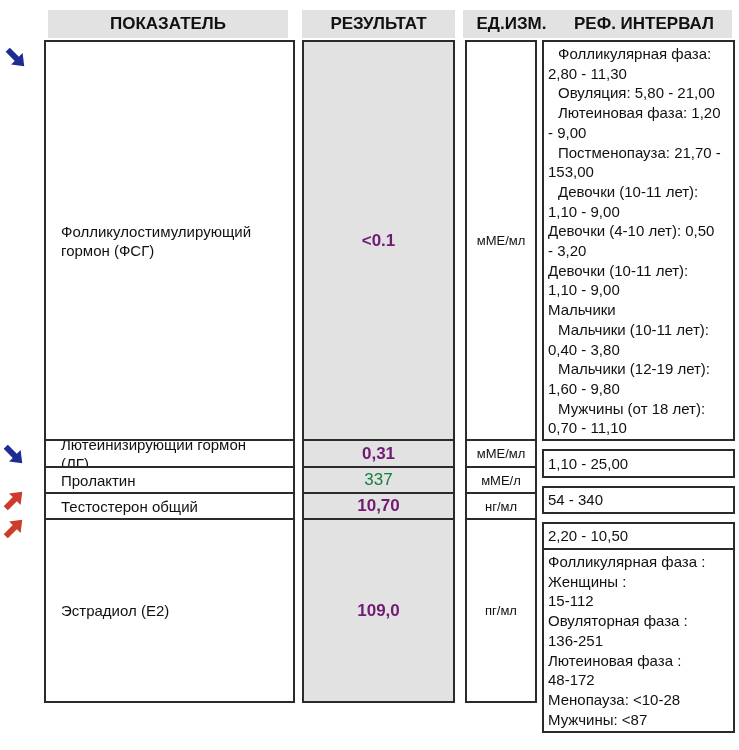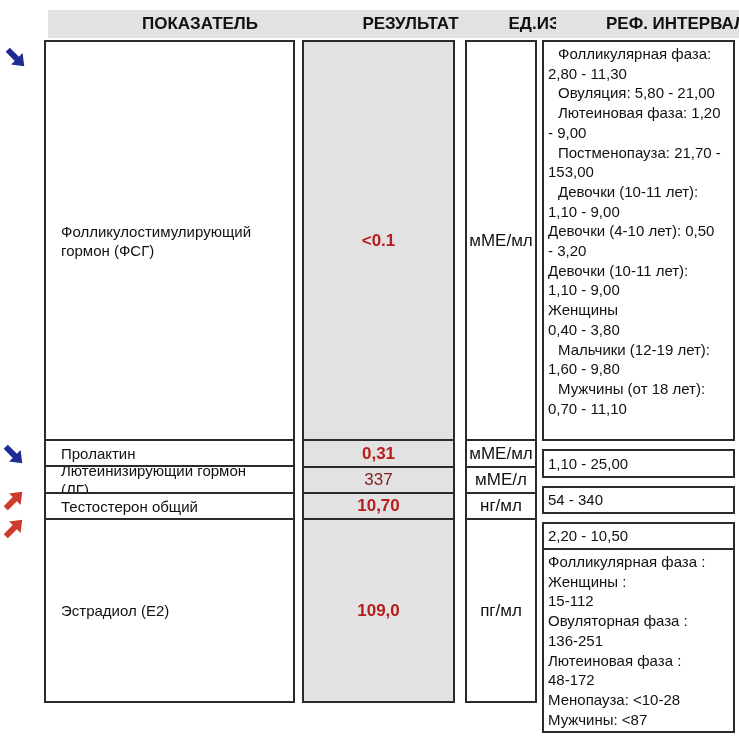--- a/index.html
+++ b/index.html
@@ -5,21 +5,21 @@
   html,body{margin:0;padding:0;}
   body{
     width:739px;height:750px;background:#ffffff;position:relative;
     font-family:"Liberation Sans", sans-serif;color:#111;
     overflow:hidden;
   }
   
   .hdr{
     position:absolute;top:10px;height:28px;background:#e2e2e2;
     display:flex;align-items:center;justify-content:center;
-    font-weight:bold;font-size:17px;white-space:nowrap;padding-left:32px;
+    font-weight:bold;font-size:17px;white-space:nowrap;
   }
   .hdr1{left:48px;width:240px}
   .hdr2{left:302px;width:153px}
   .hdr3{left:463px;width:97px}
   .hdr4{left:556px;width:176px}
 
   
   .col{position:absolute;top:40px;}
   .col-indicator{left:44px;width:251px}
   .col-result{left:302px;width:153px}
@@ -32,23 +32,23 @@
   }
   .cell + .cell{margin-top:-2px;}
   .h0{height:401px}
   .h1{height:29px}
   .h2{height:28px}
   .h3{height:28px}
   .h4{height:185px}
 
   .c-ind{align-items:center;padding:2px 15px;font-size:15px;line-height:19px;}
   .c-res{align-items:center;justify-content:center;background:#e2e2e2;font-size:17px;}
-  .c-res.abnormal{color:#b91c1c;font-weight:bold;}
-  .c-res.normal{color:#7f1d1d;font-weight:normal;}
-  .c-units{align-items:center;justify-content:center;font-size:17px;white-space:nowrap;}
+  .c-res.abnormal{color:#701a75;font-weight:bold;}
+  .c-res.normal{color:#15803d;font-weight:normal;}
+  .c-units{align-items:center;justify-content:center;font-size:13px;white-space:nowrap;}
   .c-ref{flex-direction:column;padding:2px 4px;font-size:15px;}
   .c-ref.v-center{justify-content:center;margin-top:8px;}
   .ref-line{line-height:19.7px;white-space:nowrap;}
   .ref-line.indent{padding-left:10px;}
 
   .arrow{position:absolute;width:28px;height:28px;}
   .a1{left:2px;top:44px;}
   .a2{left:0px;top:441px;}
   .a3{left:0px;top:486px;}
   .a4{left:0px;top:514px;}
@@ -71,25 +71,25 @@
 
 <div class="hdr hdr1">ПОКАЗАТЕЛЬ</div>
 <div class="hdr hdr2">РЕЗУЛЬТАТ</div>
 <div class="hdr hdr3">ЕД.ИЗМ.</div>
 <div class="hdr hdr4">РЕФ. ИНТЕРВАЛ</div>
 
 <div class="col col-indicator">
   <div class="cell c-ind h0">
       <span>Фолликулостимулирующий гормон (ФСГ)</span>
     </div>
+  <div class="cell c-ind h1">
+      <span>Лютеинизирующий гормон (ЛГ)</span>
+    </div>
   <div class="cell c-ind h2">
       <span>Пролактин</span>
-    </div>
-  <div class="cell c-ind h1">
-      <span>Лютеинизирующий гормон (ЛГ)</span>
     </div>
   <div class="cell c-ind h3">
       <span>Тестостерон общий</span>
     </div>
   <div class="cell c-ind h4">
       <span>Эстрадиол (Е2)</span>
     </div>
 </div>
 
 <div class="col col-result">
@@ -116,21 +116,22 @@
       <div class="ref-line indent">Лютеиновая фаза: 1,20</div>
       <div class="ref-line">- 9,00</div>
       <div class="ref-line indent">Постменопауза: 21,70 -</div>
       <div class="ref-line">153,00</div>
       <div class="ref-line indent">Девочки (10-11 лет):</div>
       <div class="ref-line">1,10 - 9,00</div>
       <div class="ref-line">Девочки (4-10 лет): 0,50</div>
       <div class="ref-line">- 3,20</div>
       <div class="ref-line">Девочки (10-11 лет):</div>
       <div class="ref-line">1,10 - 9,00</div>
-      <div class="ref-line">Женщины</div>
+      <div class="ref-line">Мальчики</div>
+      <div class="ref-line indent">Мальчики (10-11 лет):</div>
       <div class="ref-line">0,40 - 3,80</div>
       <div class="ref-line indent">Мальчики (12-19 лет):</div>
       <div class="ref-line">1,60 - 9,80</div>
       <div class="ref-line indent">Мужчины (от 18 лет):</div>
       <div class="ref-line">0,70 - 11,10</div>
     </div>
   <div class="cell c-ref v-center h1">
       <div class="ref-line">1,10 - 25,00</div>
     </div>
   <div class="cell c-ref v-center h2">

